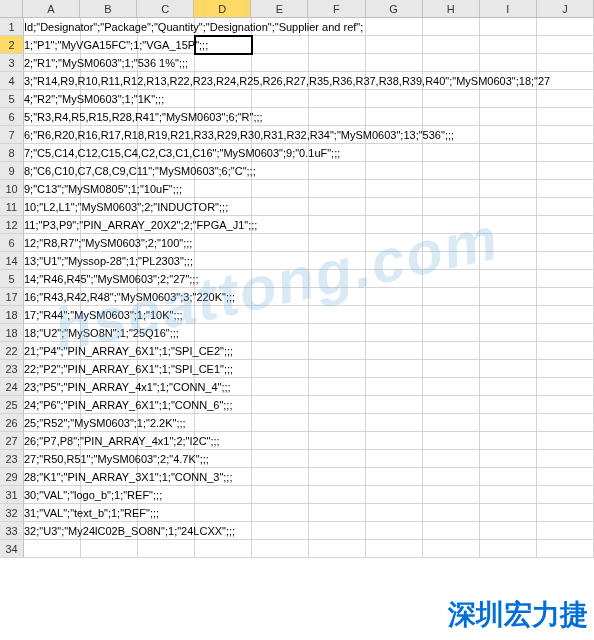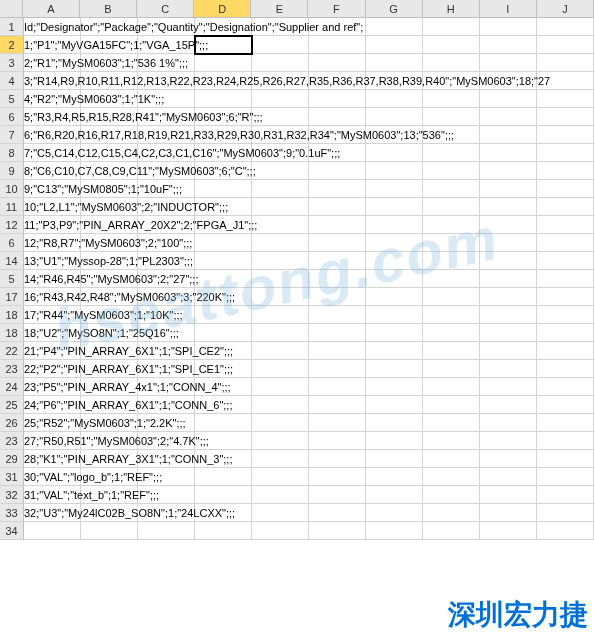--- a/index.html
+++ b/index.html
@@ -448,20 +448,35 @@
       <div class="cell" style="width: 60px;"></div>
       <div class="cell" style="width: 60px;"></div>
       <div class="cell" style="width: 60px;"></div>
       <div class="cell" style="width: 60px;"></div>
       <div class="cell" style="width: 60px;"></div>
       <div class="cell" style="width: 60px;"></div>
       <div class="cell" style="width: 60px;"></div>
       <div class="cell" style="width: 60px;"></div>
     </div>
     <div class="row">
+      <div class="row-head">27</div>
+      <div class="cell" style="width: 60px;">
+        <span class="text-overflow">26;"P7,P8";"PIN_ARRAY_4x1";2;"I2C";;;</span>
+      </div>
+      <div class="cell" style="width: 60px;"></div>
+      <div class="cell" style="width: 60px;"></div>
+      <div class="cell" style="width: 60px;"></div>
+      <div class="cell" style="width: 60px;"></div>
+      <div class="cell" style="width: 60px;"></div>
+      <div class="cell" style="width: 60px;"></div>
+      <div class="cell" style="width: 60px;"></div>
+      <div class="cell" style="width: 60px;"></div>
+      <div class="cell" style="width: 60px;"></div>
+    </div>
+    <div class="row">
       <div class="row-head">23</div>
       <div class="cell" style="width: 60px;">
         <span class="text-overflow">27;"R50,R51";"MySM0603";2;"4.7K";;;</span>
       </div>
       <div class="cell" style="width: 60px;"></div>
       <div class="cell" style="width: 60px;"></div>
       <div class="cell" style="width: 60px;"></div>
       <div class="cell" style="width: 60px;"></div>
       <div class="cell" style="width: 60px;"></div>
       <div class="cell" style="width: 60px;"></div>

